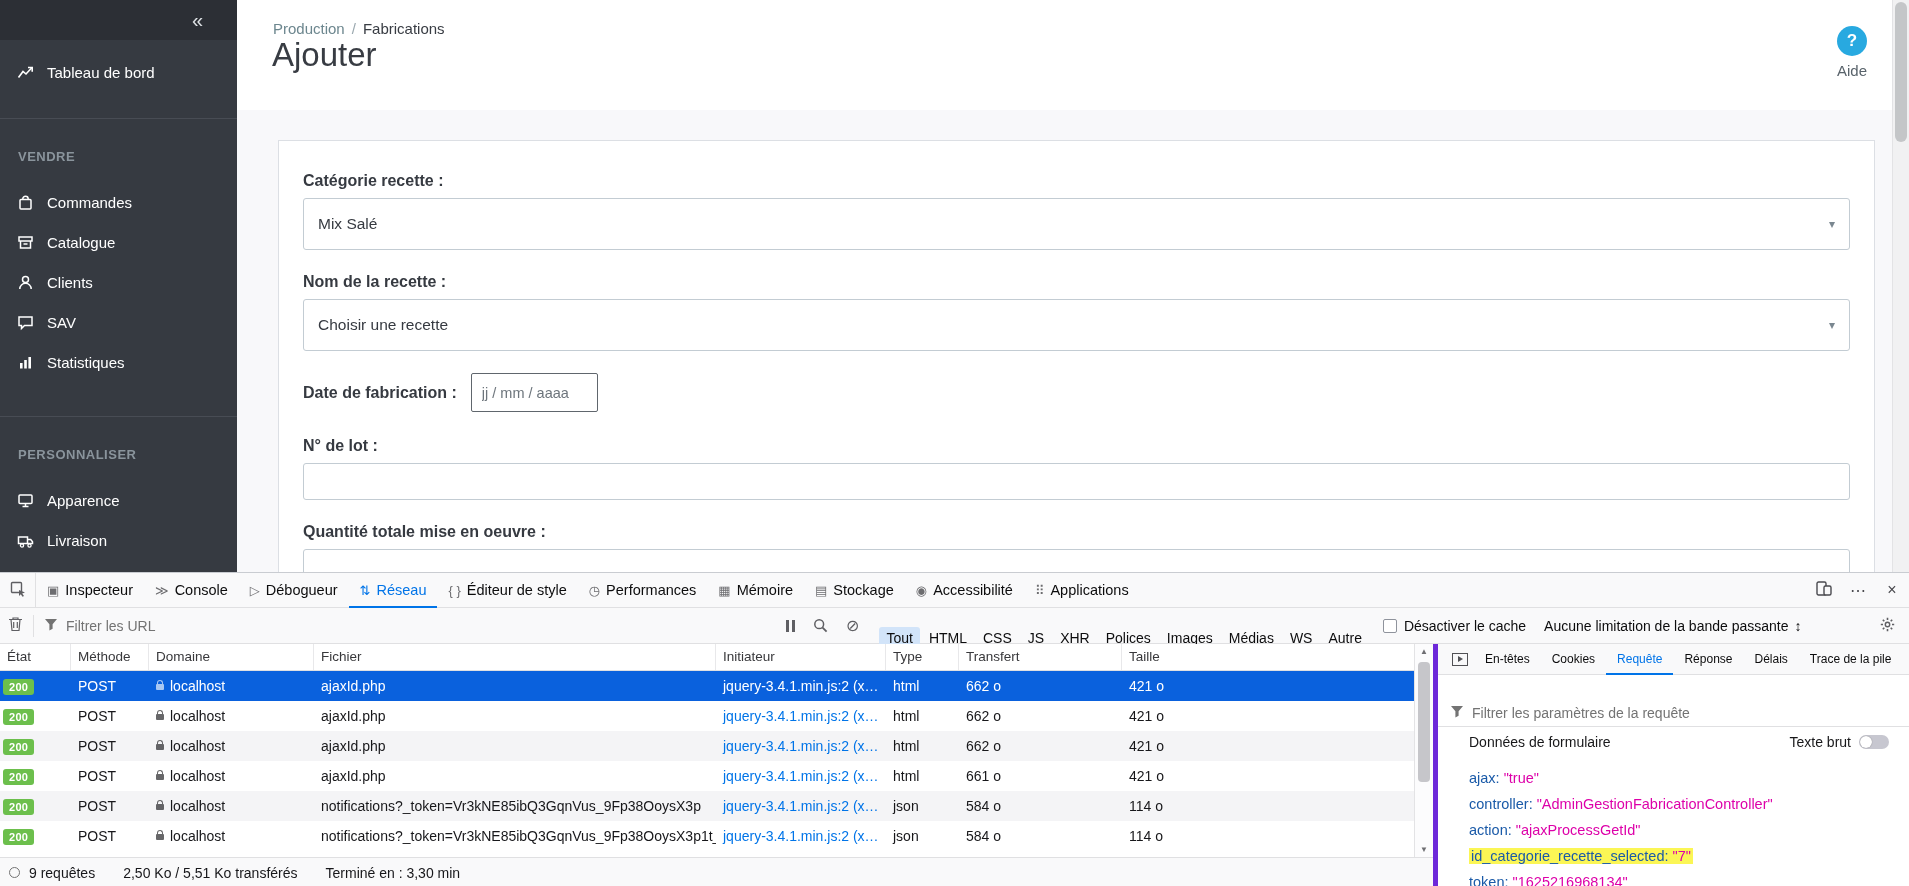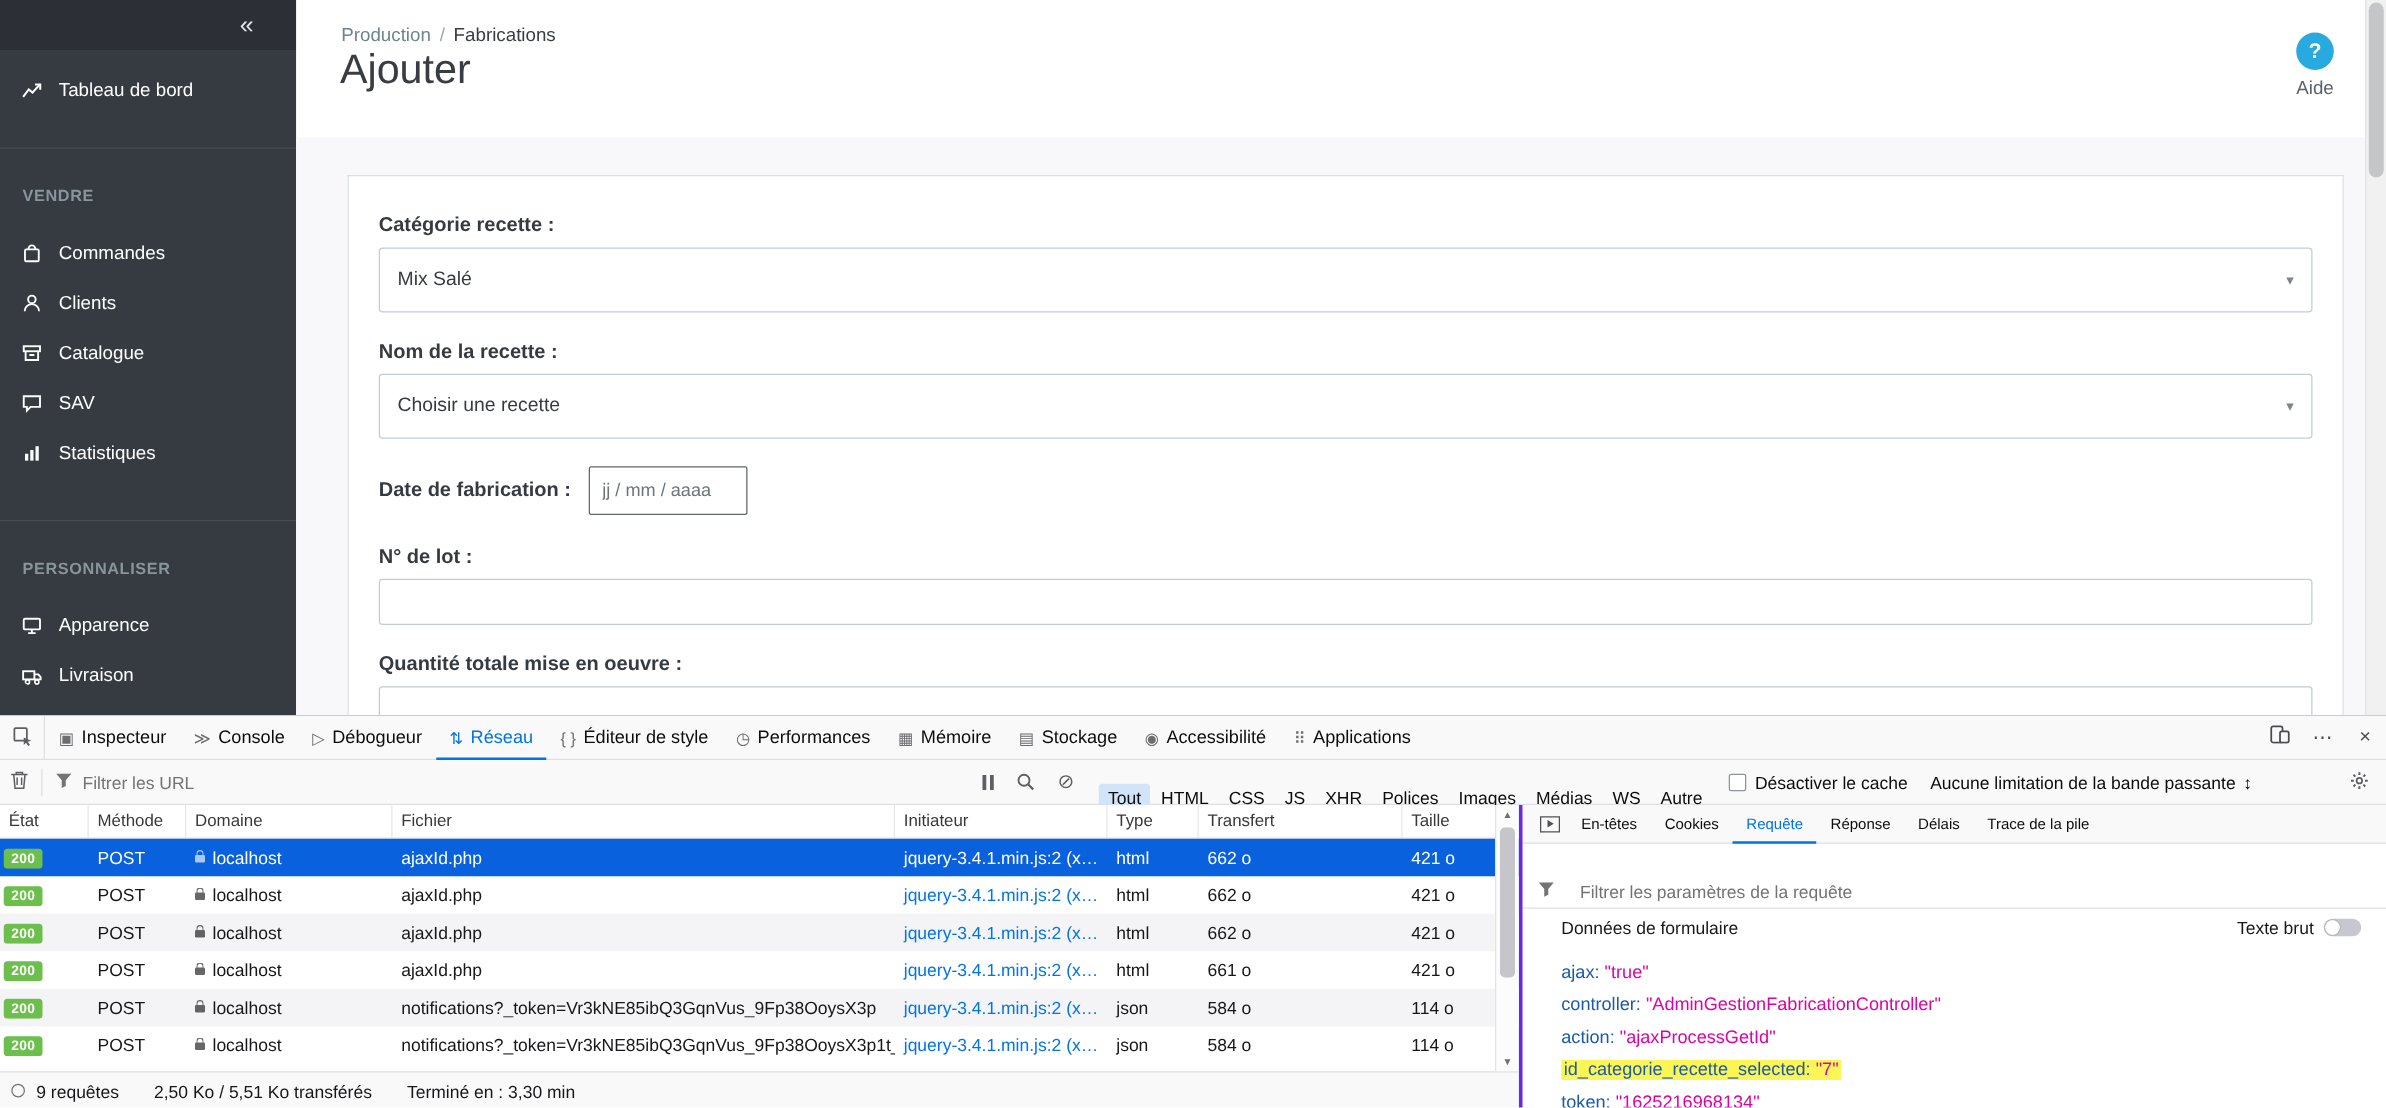--- a/index.html
+++ b/index.html
@@ -77,21 +77,21 @@
   .pill { padding:3px 7px; border-radius:3px; font-size:14px; cursor:pointer; white-space:nowrap;margin-top:24px; }
   .pill.active { background:#d2e4f9; }
   .cachebox { display:flex; align-items:center; gap:7px; margin-left:14px; cursor:pointer; white-space:nowrap; }
   .checkbox { width:14px; height:14px; border:1px solid #8f939c; border-radius:2px; background:#fff; }
   .throttle { display:flex; align-items:center; gap:6px; margin-left:18px; cursor:pointer; white-space:nowrap; }
   .gearbtn { margin-left:auto; margin-right:6px; cursor:pointer; display:flex; }
 
   .dt-body { display:flex; height:243px; }
 
   
-  .net-list { width:1218px; position:relative; border-right:3px solid #6d28d9; display:flex; flex-direction:column; background:#fff; }
+  .net-list { width:1438px; position:relative; border-right:5px solid #6d28d9; display:flex; flex-direction:column; background:#fff; }
   .net-header { display:flex; height:27px; line-height:26px; border-bottom:1px solid #e0e0e2; font-size:13.5px; color:#38383b; padding-right:19px; }
   .hcell { border-right:1px solid #e8e8ea; padding-left:7px; overflow:hidden; white-space:nowrap; cursor:pointer; }
   .col-etat { width:71px; flex:0 0 71px; }
   .col-meth { width:78px; flex:0 0 78px; }
   .col-dom  { width:165px; flex:0 0 165px; }
   .col-file { width:402px; flex:0 0 402px; }
   .col-init { width:170px; flex:0 0 170px; }
   .col-type { width:73px; flex:0 0 73px; }
   .col-tran { width:163px; flex:0 0 163px; }
   .col-size { flex:1; min-width:0; }
@@ -117,21 +117,21 @@
 
   
   .detail { flex:1; display:flex; flex-direction:column; background:#fff; min-width:0; }
   .d-tabs { height:33px; display:flex; align-items:stretch; background:#f9f9fa; border-bottom:1px solid #e0e0e2; padding-left:8px; }
   .pane-icon { width:28px; display:flex; align-items:center; justify-content:center; cursor:pointer; }
   .play-square { width:16px; height:13px; border:1.5px solid #515155; display:flex; align-items:center; justify-content:center; }
   .play-square i { display:block; width:0; height:0; border-left:5px solid #515155; border-top:3.5px solid transparent; border-bottom:3.5px solid transparent; }
   .d-tab { display:flex; align-items:center; padding:0 11px; font-size:12px; position:relative; cursor:pointer; white-space:nowrap; }
   .d-tab.active { color:#0074e8; }
   .d-tab.active::after { content:""; position:absolute; left:0; right:0; bottom:-1px; height:2px; background:#0074e8; }
-  .d-filter { height:30px; border-bottom:1px solid #e0e0e2; display:flex; align-items:center; gap:20px; padding:0 12px;margin-top:24px; }
+  .d-filter { height:30px; border-bottom:1px solid #e0e0e2; display:flex; align-items:center; gap:8px; padding:0 12px;margin-top:24px; }
   .d-filter input { flex:1; border:none; background:transparent; font-size:14px; color:#0c0c0d; }
   .d-filter input::placeholder { color:#737373; }
   .d-section { height:30px; display:flex; align-items:center; padding:0 20px 0 31px; font-size:14px; color:#18181a; }
   .raw { margin-left:auto; display:flex; align-items:center; gap:8px; }
   .toggle { width:30px; height:14px; border-radius:8px; background:#c7c7d0; position:relative; cursor:pointer; }
   .toggle .knob { position:absolute; left:1px; top:1px; width:12px; height:12px; border-radius:50%; background:#fff; box-shadow:0 0 1px rgba(0,0,0,.5); }
   .d-params { padding:9px 10px 0 31px; font-size:14.5px; line-height:26px; overflow:hidden; }
   .pkey { color:#1a5aa8; }
   .pkey::after { content:": "; }
   .pval { color:#dd00a9; }
@@ -162,35 +162,35 @@
         <svg width="17" height="17" viewBox="0 0 17 17">
             <rect x="3" y="5.5" width="11" height="9.5" rx="1" fill="none" stroke="#fff" stroke-width="1.5"></rect>
             <path d="M5.8 5.5 V5 a2.7 2.7 0 0 1 5.4 0 v0.5" fill="none" stroke="#fff" stroke-width="1.5"></path>
           </svg>
       </span>
       <span>Commandes</span>
     </div>
     <div class="sb-item">
       <span class="ic">
         <svg width="17" height="17" viewBox="0 0 17 17">
-            <circle cx="8.5" cy="5.5" r="3" fill="none" stroke="#fff" stroke-width="1.5"></circle>
-            <path d="M2.8 15 a5.7 5.7 0 0 1 11.4 0" fill="none" stroke="#fff" stroke-width="1.5"></path>
-          </svg>
-      </span>
-      <span>Clients</span>
-    </div>
-    <div class="sb-item">
-      <span class="ic">
-        <svg width="17" height="17" viewBox="0 0 17 17">
             <rect x="2" y="3" width="13" height="4" fill="none" stroke="#fff" stroke-width="1.5"></rect>
             <path d="M3.5 7 v7 h10 V7" fill="none" stroke="#fff" stroke-width="1.5"></path>
             <path d="M6.5 10 h4" stroke="#fff" stroke-width="1.5"></path>
           </svg>
       </span>
       <span>Catalogue</span>
+    </div>
+    <div class="sb-item">
+      <span class="ic">
+        <svg width="17" height="17" viewBox="0 0 17 17">
+            <circle cx="8.5" cy="5.5" r="3" fill="none" stroke="#fff" stroke-width="1.5"></circle>
+            <path d="M2.8 15 a5.7 5.7 0 0 1 11.4 0" fill="none" stroke="#fff" stroke-width="1.5"></path>
+          </svg>
+      </span>
+      <span>Clients</span>
     </div>
     <div class="sb-item">
       <span class="ic">
         <svg width="17" height="17" viewBox="0 0 17 17">
             <path d="M2 3 h13 v8.5 h-7.5 L4.5 14.5 V11.5 H2 Z" fill="none" stroke="#fff" stroke-width="1.5"></path>
           </svg>
       </span>
       <span>SAV</span>
     </div>
     <div class="sb-item">

